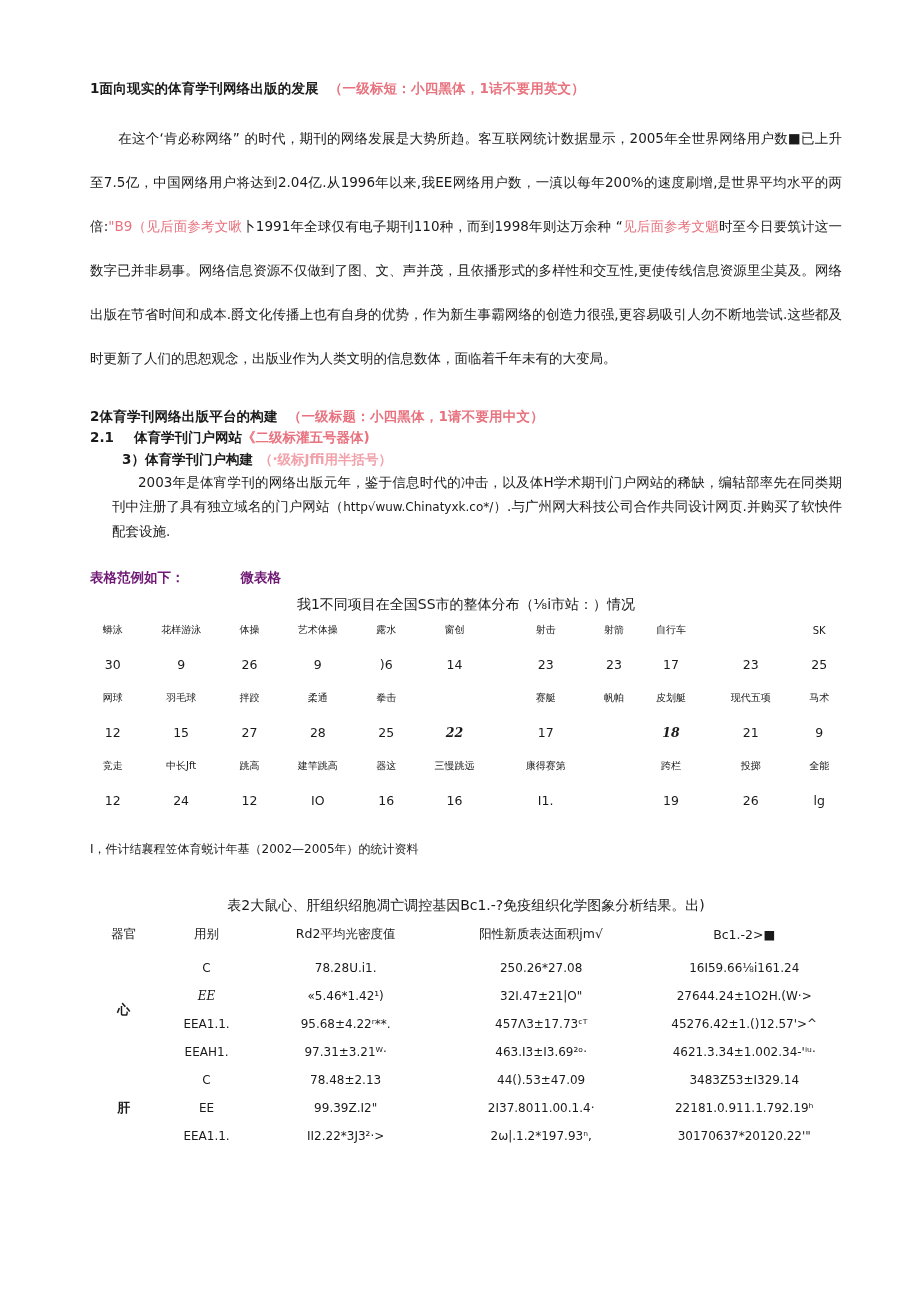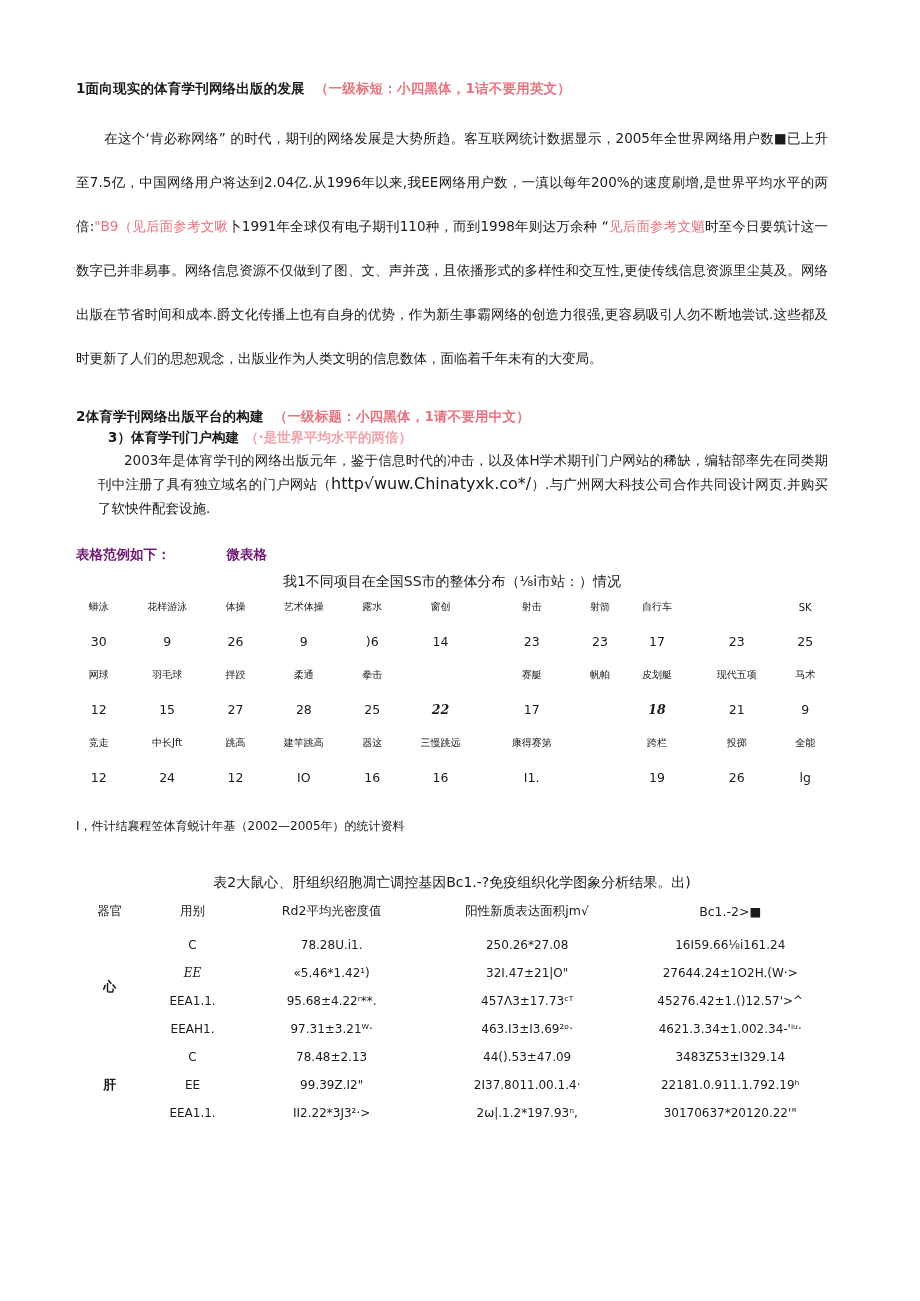--- a/index.html
+++ b/index.html
@@ -17,21 +17,21 @@
   }
   .page {
     position: absolute;
     left: 0; top: 0;
     width: 920px;
     height: 1301px;
     padding: 0;
   }
   .content {
     position: absolute;
-    left: 76px;
+    left: 90px;
     top: 78px;
     width: 752px;
   }
 
   
   .h1 {
     font-size: 13.5px;
     font-weight: 700;
     color: #1a1a1a;
     letter-spacing: 0.2px;
@@ -84,21 +84,21 @@
 
   .para-tight {
     font-size: 13.5px;
     line-height: 24px;
     text-align: justify;
     text-justify: inter-ideograph;
     margin: 0;
     padding-left: 22px;
   }
   .para-tight .ind { display: inline-block; width: 26px; }
-  .small-url { font-size: 16px; }
+  .small-url { font-size: 12px; }
 
   
   .sample-line {
     font-size: 13.5px;
     color: #701a75;
     font-weight: 700;
     white-space: nowrap;
   }
   .sample-line .gap { display: inline-block; width: 56px; }
 
@@ -156,23 +156,26 @@
     <div style="height:18px"></div>
     <p class="para-spaced">
       <span class="ind"></span><span>在这个‘肯必称网络” 的时代，期刊的网络发展是大势所趋。客互联网统计数据显示，2005年全世界网络用户数■已上升至7.5亿，中国网络用户将达到2.04亿.从1996年以来,我EE网络用户数，一滇以每年200%的速度刷增,是世界平均水平的两倍:</span><span class="red">"B9（</span><span class="red">见后面参考文啾</span><span>卜1991年全球仅有电子期刊110种，而到1998年则达万余种 “</span><span class="red">见后面参考文魈</span><span>时至今日要筑计这一数字已并非易事。网络信息资源不仅做到了图、文、声并茂，且依播形式的多样性和交互性,更使传线信息资源里尘莫及。网络出版在节省时间和成本.爵文化传播上也有自身的优势，作为新生事霸网络的创造力很强,更容易吸引人勿不断地尝试.这些都及时更新了人们的思恕观念，出版业作为人类文明的信息数体，面临着千年未有的大变局。</span>
     </p>
 
     <div style="height:26px"></div>
     <div class="h1">
       <span>2体育学刊网络出版平台的构建</span><span class="note">（一级标题：小四黑体，1请不要用中文）</span>
     </div>
 
+    <div class="h2row">
+      <span class="num">2.1</span><span>体育学刊门户网站</span><span class="note">《二级标灌五号器体)</span>
+    </div>
 
     <div class="h3row">
-      <span>3）体育学刊门户构建</span><span class="note">（·是世界平均水平的两倍）</span>
+      <span>3）体育学刊门户构建</span><span class="note">（·级标Jffi用半括号）</span>
     </div>
 
     <p class="para-tight">
       <span class="ind"></span><span>2003年是体宵学刊的网络出版元年，鉴于信息时代的冲击，以及体H学术期刊门户网站的稀缺，编轱部率先在同类期刊中注册了具有独立域名的门户网站（</span><span class="small-url">http√wuw.Chinatyxk.co*/</span><span>）.与广州网大科技公司合作共同设计网页.并购买了软怏件配套设施.</span>
     </p>
 
     <div style="height:26px"></div>
     <div class="sample-line">
       <span>表格范例如下：</span><span class="gap"></span><span>微表格</span>
     </div>

